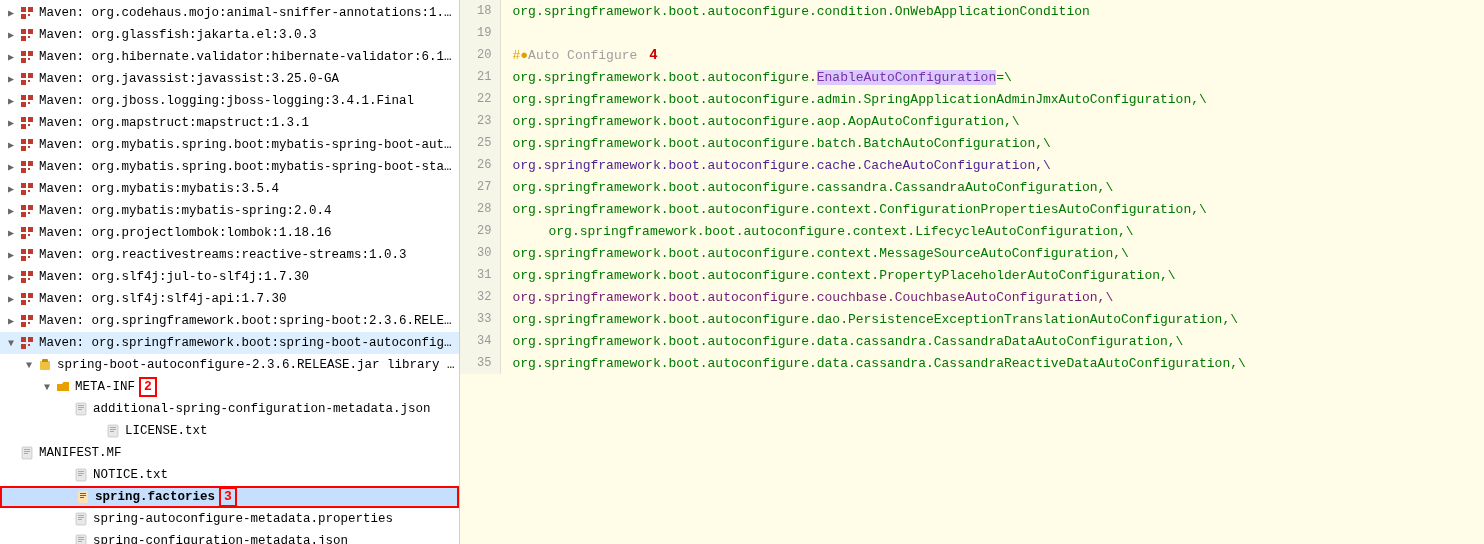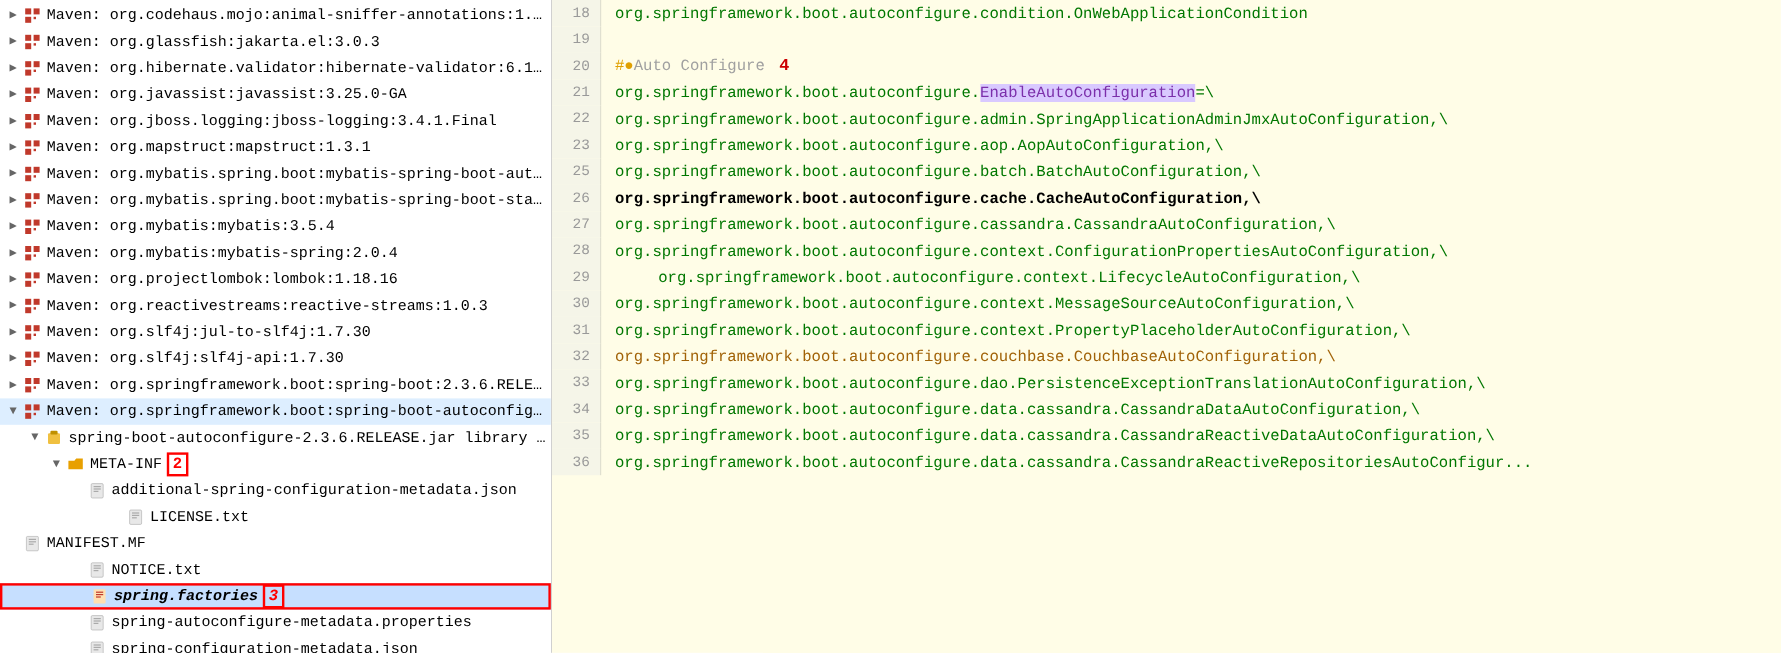--- a/index.html
+++ b/index.html
@@ -331,21 +331,21 @@
       <div class="tree-item" style="padding-left: 58px;">
         <span class="arrow"></span>
         <span class="icon icon-file-txt"><svg width="14" height="14" viewBox="0 0 14 14" style="vertical-align:middle">
             <rect x="2" y="1" width="10" height="12" rx="1" fill="#e8e8e8" stroke="#aaa" stroke-width="0.5"></rect>
             <rect x="4" y="3" width="6" height="1" fill="#aaa"></rect>
             <rect x="4" y="5" width="6" height="1" fill="#aaa"></rect>
             <rect x="4" y="7" width="4" height="1" fill="#aaa"></rect>
           </svg></span>
         <span class="item-text">NOTICE.txt</span>
       </div>
-      <div class="tree-item" style="padding-left: 58px; background: rgb(198, 223, 255); border: 2px solid red; font-style: italic;">
+      <div class="tree-item" style="padding-left: 58px; background: rgb(198, 223, 255); border: 2px solid red;">
         <span class="arrow"></span>
         <span class="icon icon-file-factories"><svg width="14" height="14" viewBox="0 0 14 14" style="vertical-align:middle">
             <rect x="2" y="1" width="10" height="12" rx="1" fill="#ffe0b2"></rect>
             <rect x="4" y="3" width="6" height="1" fill="#c0392b"></rect>
             <rect x="4" y="5" width="6" height="1" fill="#c0392b"></rect>
             <rect x="4" y="7" width="4" height="1" fill="#c0392b"></rect>
           </svg></span>
         <span class="item-text" style="font-weight: bold;">spring.factories</span>
         <span class="label-box">3</span>
       </div>
@@ -397,21 +397,21 @@
       <div class="code-row">
         <div class="line-num">23</div>
         <div class="line-content" style="color: rgb(0, 119, 0);">org.springframework.boot.autoconfigure.aop.AopAutoConfiguration,\</div>
       </div>
       <div class="code-row">
         <div class="line-num">25</div>
         <div class="line-content" style="color: rgb(0, 119, 0);">org.springframework.boot.autoconfigure.batch.BatchAutoConfiguration,\</div>
       </div>
       <div class="code-row">
         <div class="line-num">26</div>
-        <div class="line-content" style="color: #000000; font-weight: bold;">org.springframework.boot.autoconfigure.cache.CacheAutoConfiguration,\</div>
+        <div class="line-content" style="color: #4c1d95;">org.springframework.boot.autoconfigure.cache.CacheAutoConfiguration,\</div>
       </div>
       <div class="code-row">
         <div class="line-num">27</div>
         <div class="line-content" style="color: rgb(0, 119, 0);">org.springframework.boot.autoconfigure.cassandra.CassandraAutoConfiguration,\</div>
       </div>
       <div class="code-row">
         <div class="line-num">28</div>
         <div class="line-content" style="color: rgb(0, 119, 0);">org.springframework.boot.autoconfigure.context.ConfigurationPropertiesAutoConfiguration,\</div>
       </div>
       <div class="code-row">
@@ -421,32 +421,28 @@
       <div class="code-row">
         <div class="line-num">30</div>
         <div class="line-content" style="color: rgb(0, 119, 0);">org.springframework.boot.autoconfigure.context.MessageSourceAutoConfiguration,\</div>
       </div>
       <div class="code-row">
         <div class="line-num">31</div>
         <div class="line-content" style="color: rgb(0, 119, 0);">org.springframework.boot.autoconfigure.context.PropertyPlaceholderAutoConfiguration,\</div>
       </div>
       <div class="code-row">
         <div class="line-num">32</div>
-        <div class="line-content" style="color: #a16207;">org.springframework.boot.autoconfigure.couchbase.CouchbaseAutoConfiguration,\</div>
+        <div class="line-content" style="color: #701a75;">org.springframework.boot.autoconfigure.couchbase.CouchbaseAutoConfiguration,\</div>
       </div>
       <div class="code-row">
         <div class="line-num">33</div>
         <div class="line-content" style="color: rgb(0, 119, 0);">org.springframework.boot.autoconfigure.dao.PersistenceExceptionTranslationAutoConfiguration,\</div>
       </div>
       <div class="code-row">
         <div class="line-num">34</div>
         <div class="line-content" style="color: rgb(0, 119, 0);">org.springframework.boot.autoconfigure.data.cassandra.CassandraDataAutoConfiguration,\</div>
       </div>
       <div class="code-row">
         <div class="line-num">35</div>
         <div class="line-content" style="color: rgb(0, 119, 0);">org.springframework.boot.autoconfigure.data.cassandra.CassandraReactiveDataAutoConfiguration,\</div>
       </div>
-      <div class="code-row">
-        <div class="line-num">36</div>
-        <div class="line-content" style="color: rgb(0, 119, 0);">org.springframework.boot.autoconfigure.data.cassandra.CassandraReactiveRepositoriesAutoConfigur...</div>
-      </div>
     </div>
 </div>
 
 </body></html>

